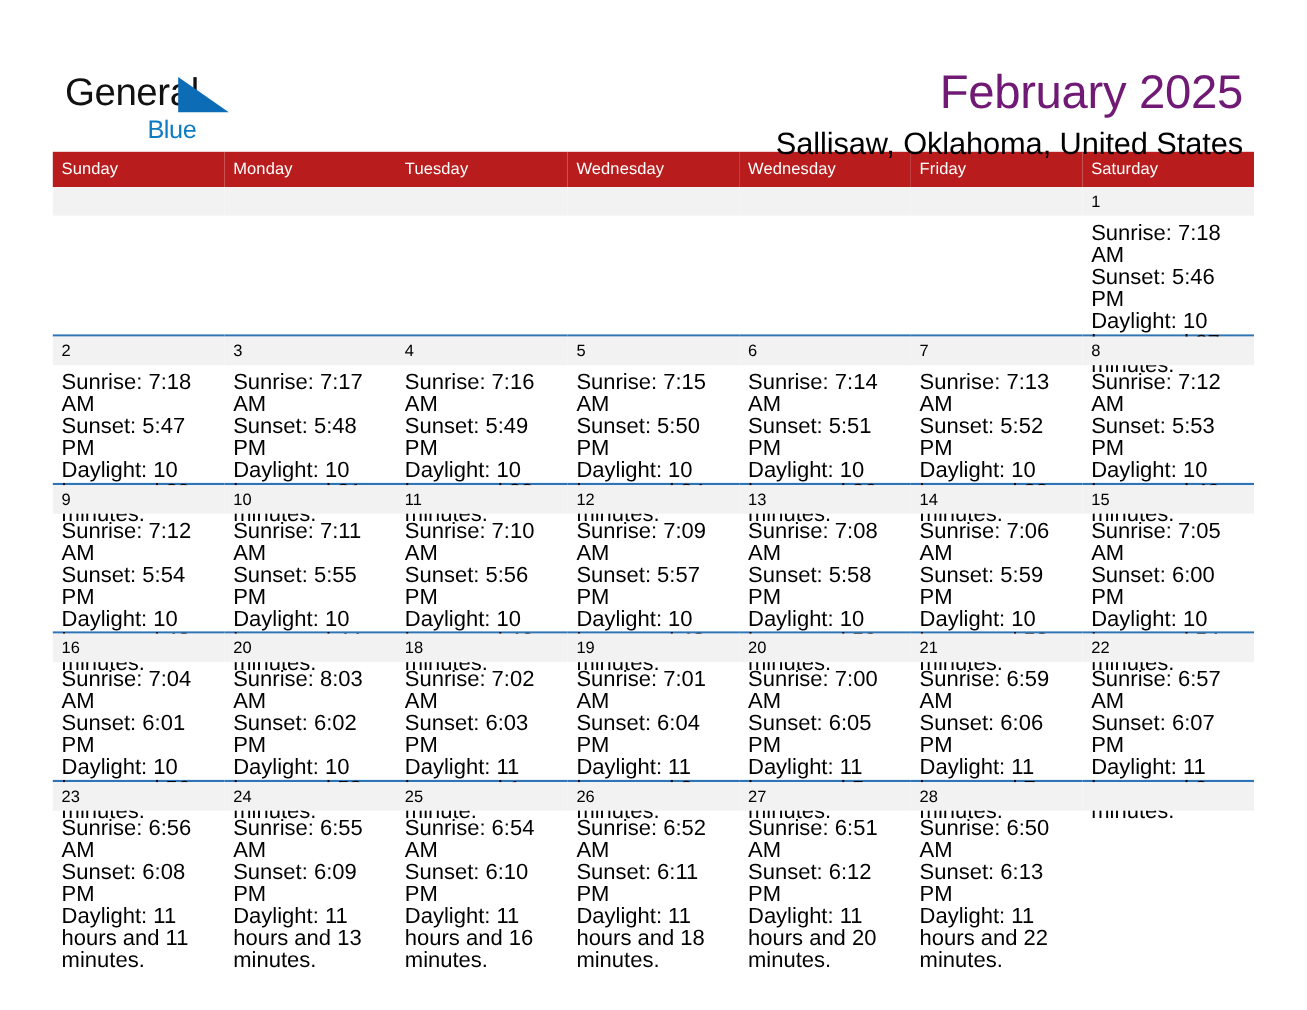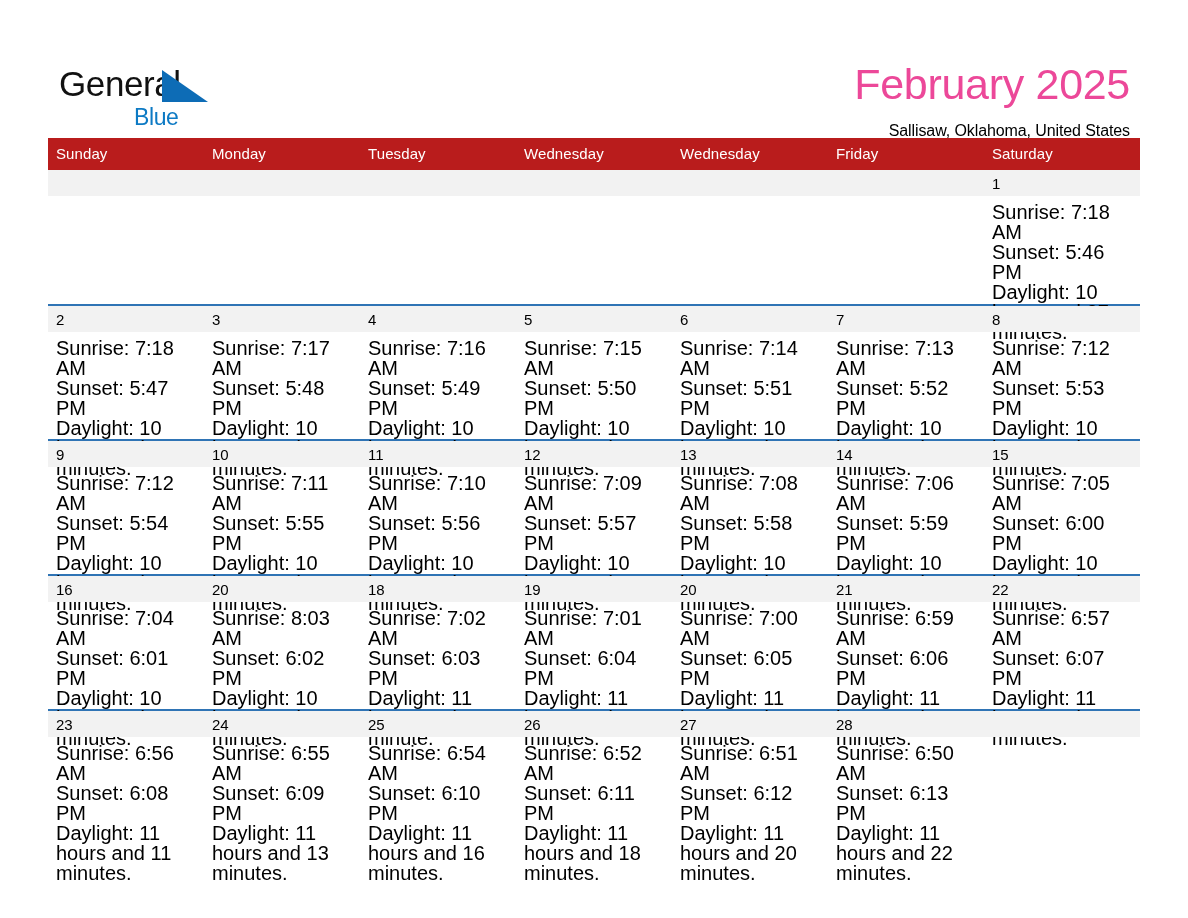--- a/index.html
+++ b/index.html
@@ -66,25 +66,25 @@
   }
 
   .title-block {
     text-align: right;
     padding-right: 10px;
   }
   .cal-title {
     font-size: 43px;
     line-height: 52px;
     font-weight: 400;
-    color: #ec4899;
+    color: #701a75;
     letter-spacing: -0.3px;
   }
   .cal-subtitle {
-    font-size: 16px;
+    font-size: 28px;
     line-height: 34px;
     font-weight: 400;
     color: #000;
     margin-top: 4px;
     letter-spacing: -0.1px;
   }
 
   
   .calendar {
     width: 1092px;

